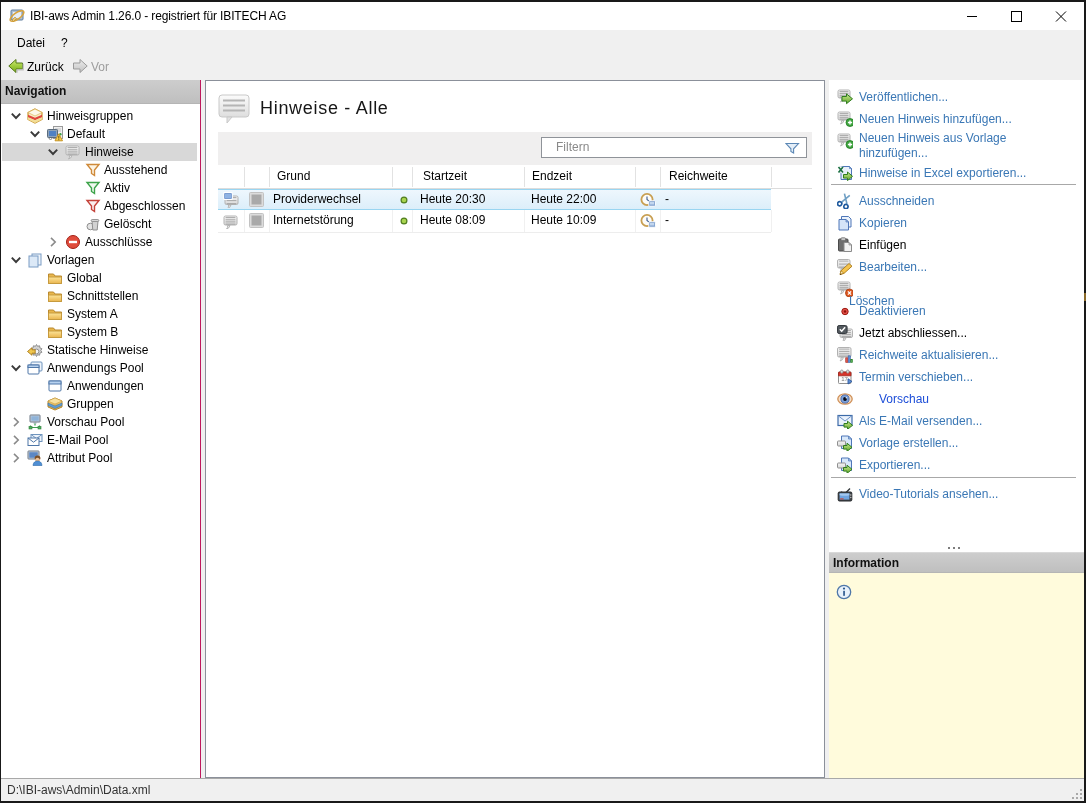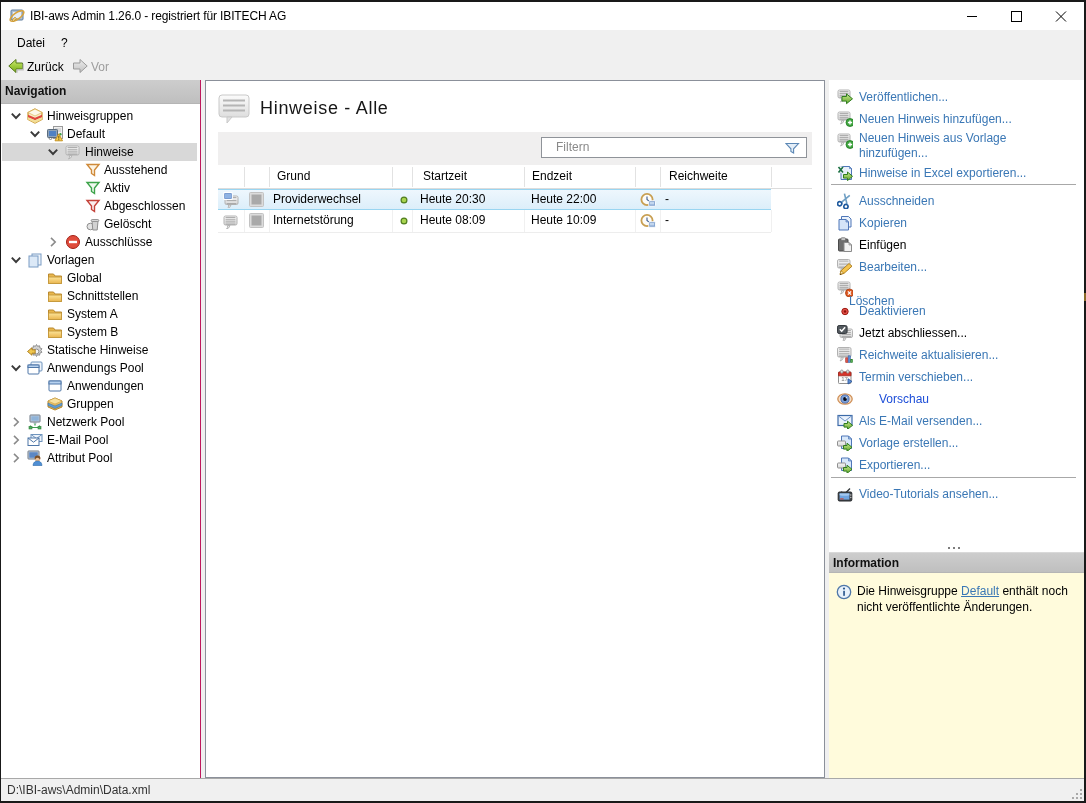--- a/index.html
+++ b/index.html
@@ -312,21 +312,21 @@
 <div class="abs" style="left:26px;top:310px;width:16px;height:16px;">
         <svg width="16" height="16" viewBox="0 0 16 16">
           <rect x="3" y="1" width="10" height="7" rx="0.5" fill="#cfd8e2" stroke="#6b7685"></rect>
           <rect x="4.2" y="2.2" width="7.6" height="4.6" fill="#8fb3d9"></rect>
           <rect x="6.5" y="8" width="3" height="1.5" fill="#9aa5b1"></rect>
           <path d="M8 9.5 v2 M3.5 13.5 h9 M3.5 11.5 v2 M12.5 11.5 v2" stroke="#3d9e4e" stroke-width="1.2" fill="none"></path>
           <rect x="2" y="12.5" width="3" height="2.5" fill="#4db05e" stroke="#2e7d3a" stroke-width="0.6"></rect>
           <rect x="11" y="12.5" width="3" height="2.5" fill="#4db05e" stroke="#2e7d3a" stroke-width="0.6"></rect>
         </svg>
       </div>
-<div class="abs" style="left:46px;top:309px;height:18px;line-height:18px;color:#000;">Netzwerk Pool</div>
+<div class="abs" style="left:46px;top:309px;height:18px;line-height:18px;color:#000;">Vorschau Pool</div>
 <div class="abs" style="left:10px;top:331px;width:10px;height:10px;">
         <svg width="10" height="10" viewBox="0 0 10 10">
           <path d="M3 0.9 L7.2 5 L3 9.1" fill="none" stroke="#8a8a8a" stroke-width="1.6"></path>
         </svg>
       </div>
 <div class="abs" style="left:26px;top:328px;width:16px;height:16px;">
         <svg width="16" height="16" viewBox="0 0 16 16">
           <rect x="4" y="2.5" width="11" height="7" fill="#eef4fb" stroke="#6f94bd"></rect>
           <path d="M4 2.5 l5.5 4 5.5 -4" fill="none" stroke="#6f94bd"></path>
           <rect x="1" y="6" width="11" height="7.5" fill="#fff" stroke="#4f77a8"></rect>
@@ -819,21 +819,20 @@
     </svg>
   <div class="abs hdr" style="left:0;top:472px;width:255px;height:21px;line-height:21px;border-top:1px solid #d9d9d9;border-bottom:1px solid #b5b5b5;">Information</div>
   <div class="abs" style="left:0;top:493px;width:255px;height:205px;background:#fffbdc;">
     <div class="abs" style="left:7px;top:11px;width:16px;height:16px;">
         <svg width="16" height="16" viewBox="0 0 16 16">
           <circle cx="8" cy="8" r="6.7" fill="#e8f1fa" stroke="#4f77a8" stroke-width="1.3"></circle>
           <rect x="7.2" y="6.8" width="1.7" height="5" fill="#2e5a8f"></rect>
           <circle cx="8" cy="4.6" r="1.1" fill="#2e5a8f"></circle>
         </svg>
       </div>
-    <div class="abs" style="left:28px;top:11px;width:224px;line-height:15.5px;color:#000;">Die Hinweisgruppe <span style="color:#3a77b5;text-decoration:underline;">Default</span> enthält noch nicht veröffentlichte Änderungen.</div>
   </div>
 </div>
 
 <div class="abs" style="left:1px;top:778px;width:1083px;height:1px;background:#a8a8a8;"></div>
 <div class="abs" style="left:1px;top:780px;width:1083px;height:21px;background:#f0f0f0;">
   <div class="abs" style="left:6px;top:0;height:20px;line-height:20px;color:#333;">D:\IBI-aws\Admin\Data.xml</div>
 </div>
 <svg class="abs" style="left:1070px;top:787px;" width="14" height="13" viewBox="0 0 14 13">
   <g fill="#a9a9a9">
       <rect x="10" y="10" width="2" height="2"></rect>

